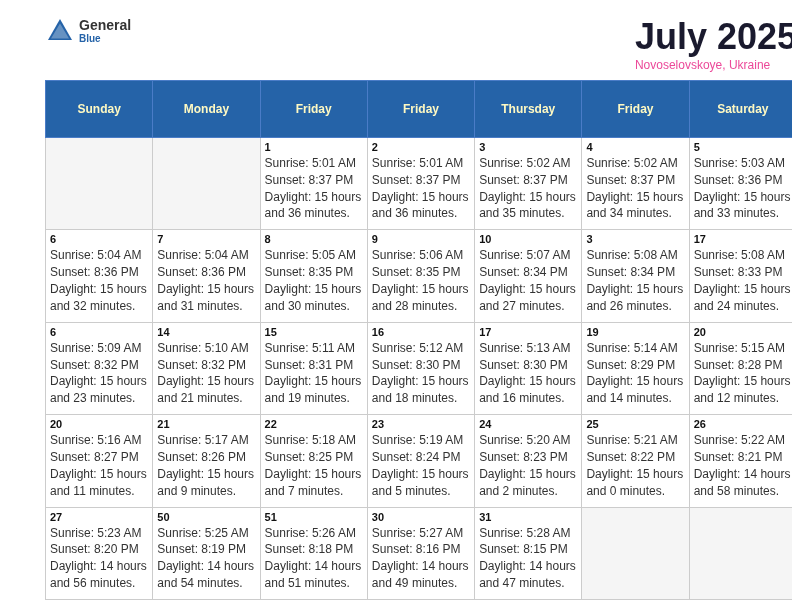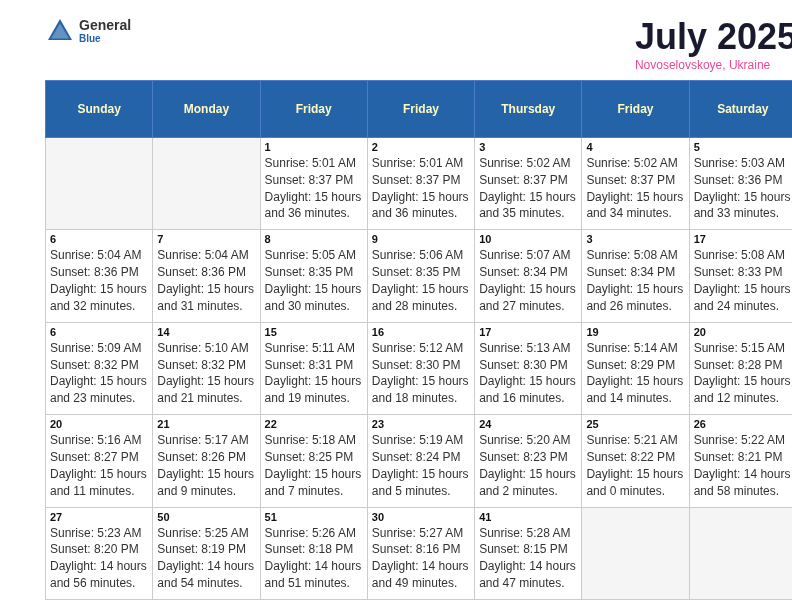--- a/index.html
+++ b/index.html
@@ -263,21 +263,21 @@
           </td>
           <td>
             <span class="day-number">51</span>
             <div class="day-info">Sunrise: 5:26 AM<br>Sunset: 8:18 PM<br>Daylight: 14 hours and 51 minutes.</div>
           </td>
           <td>
             <span class="day-number">30</span>
             <div class="day-info">Sunrise: 5:27 AM<br>Sunset: 8:16 PM<br>Daylight: 14 hours and 49 minutes.</div>
           </td>
           <td>
-            <span class="day-number">41</span>
+            <span class="day-number">31</span>
             <div class="day-info">Sunrise: 5:28 AM<br>Sunset: 8:15 PM<br>Daylight: 14 hours and 47 minutes.</div>
           </td>
           <td class="empty"></td>
           <td class="empty"></td>
         </tr>
       </tbody>
   </table>
 </div>
 
 </body></html>

